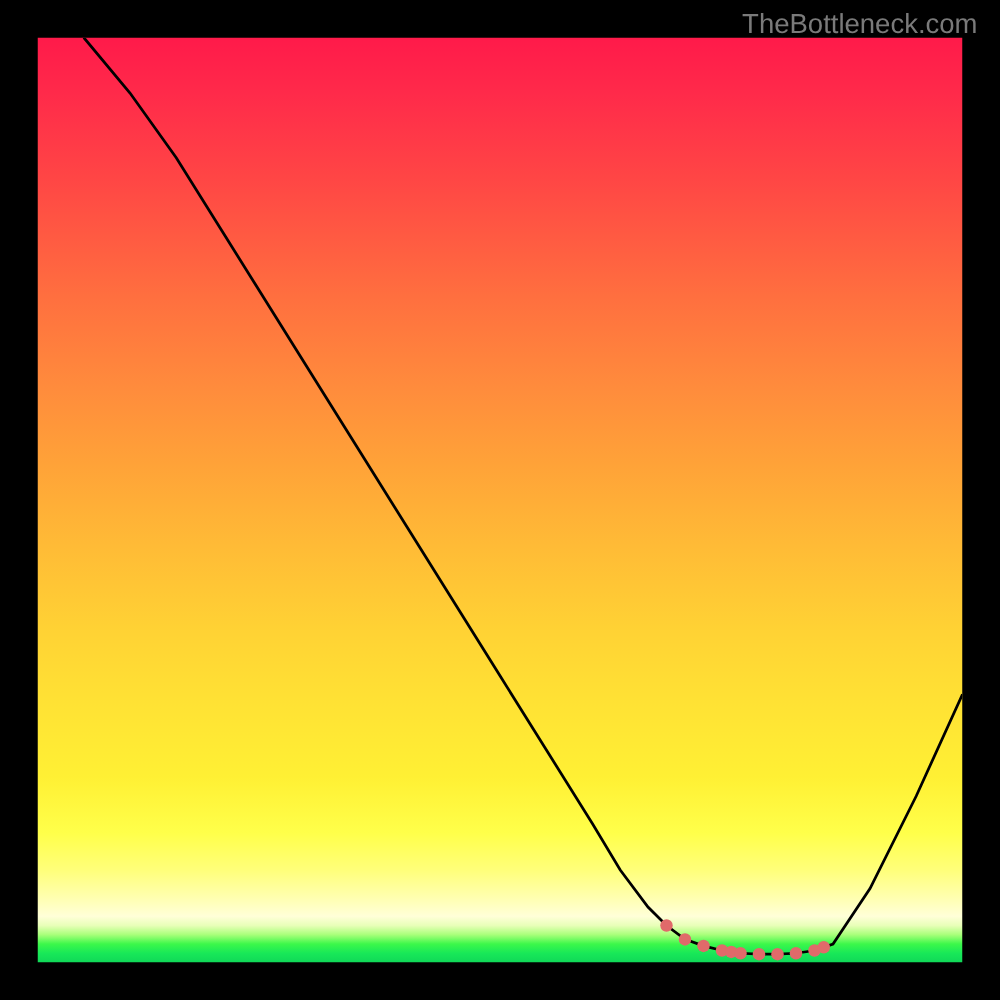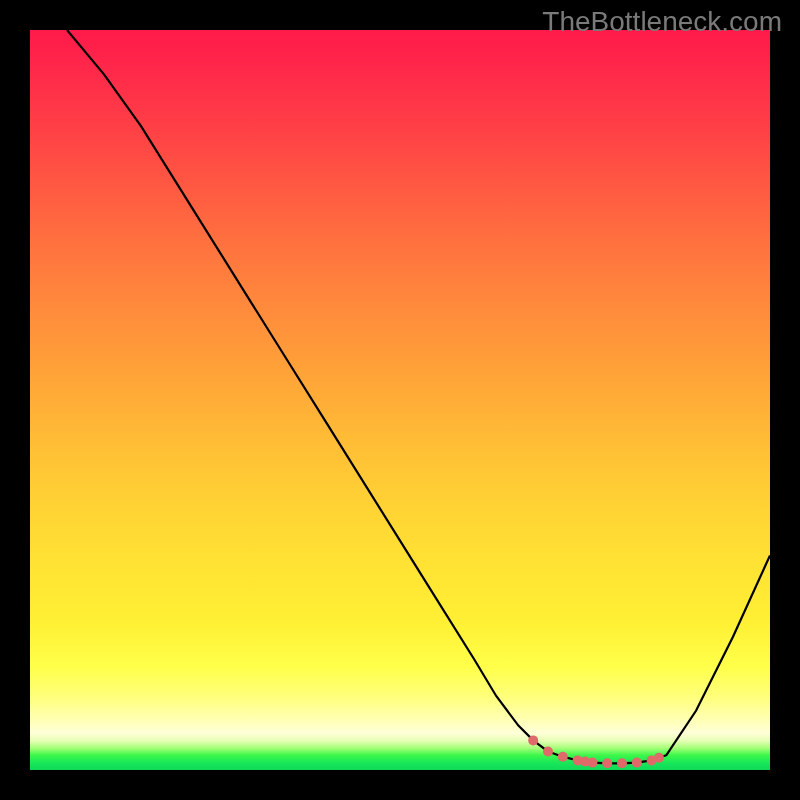--- a/index.html
+++ b/index.html
@@ -9,21 +9,21 @@
     width: 800px;
     height: 800px;
     position: relative;
     font-family: Arial, sans-serif;
   }
   .watermark {
     position: absolute;
     top: 6px;
     right: 18px;
     color: #7a7a7a;
-    font-size: 28px;
+    font-size: 22px;
     font-weight: 500;
     z-index: 10;
   }
   .plot-area {
     position: absolute;
     top: 30px;
     left: 30px;
     width: 740px;
     height: 740px;
     overflow: hidden;

